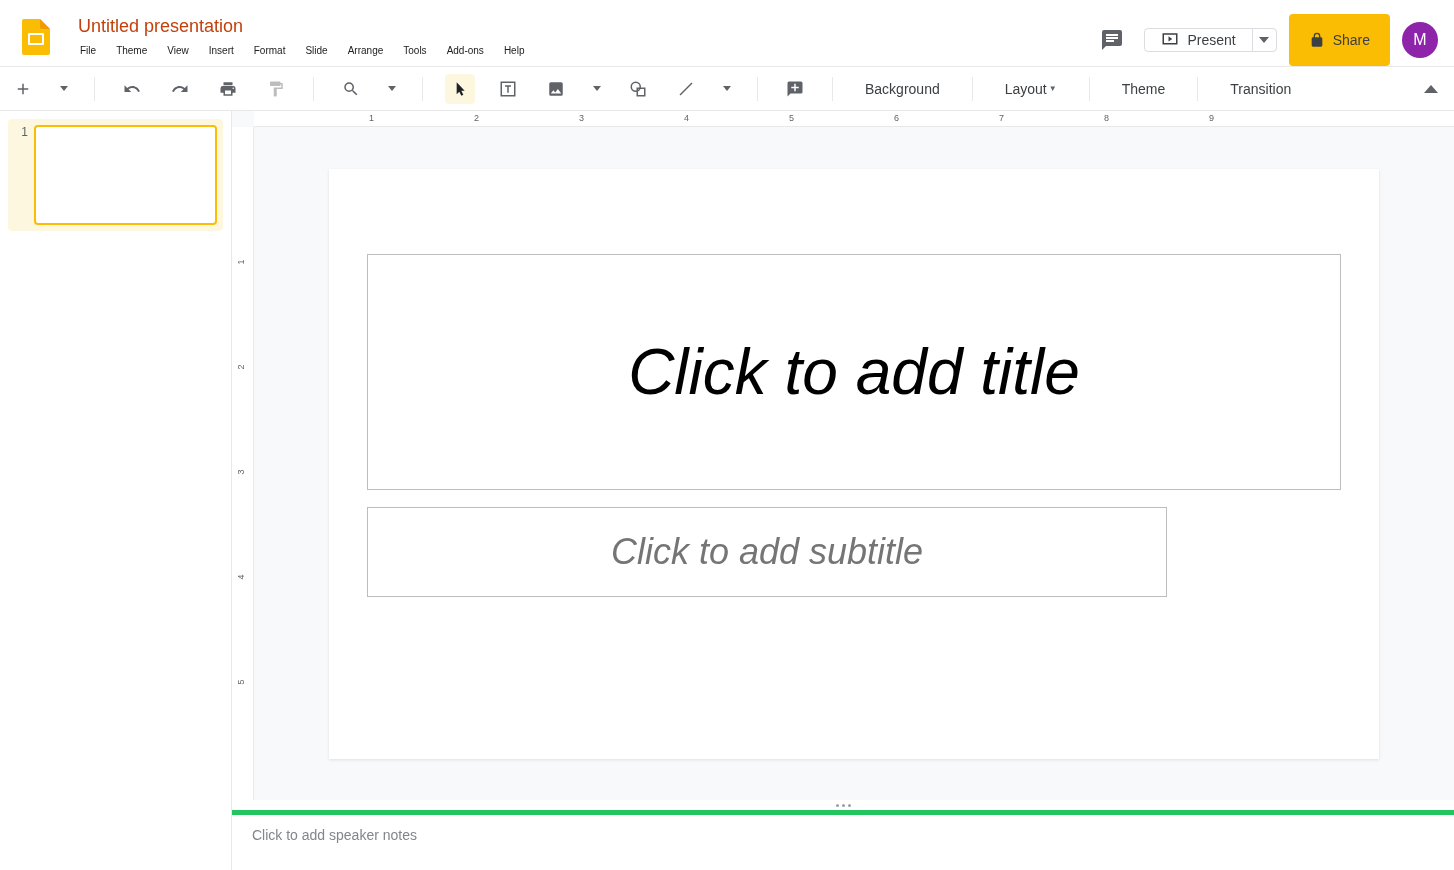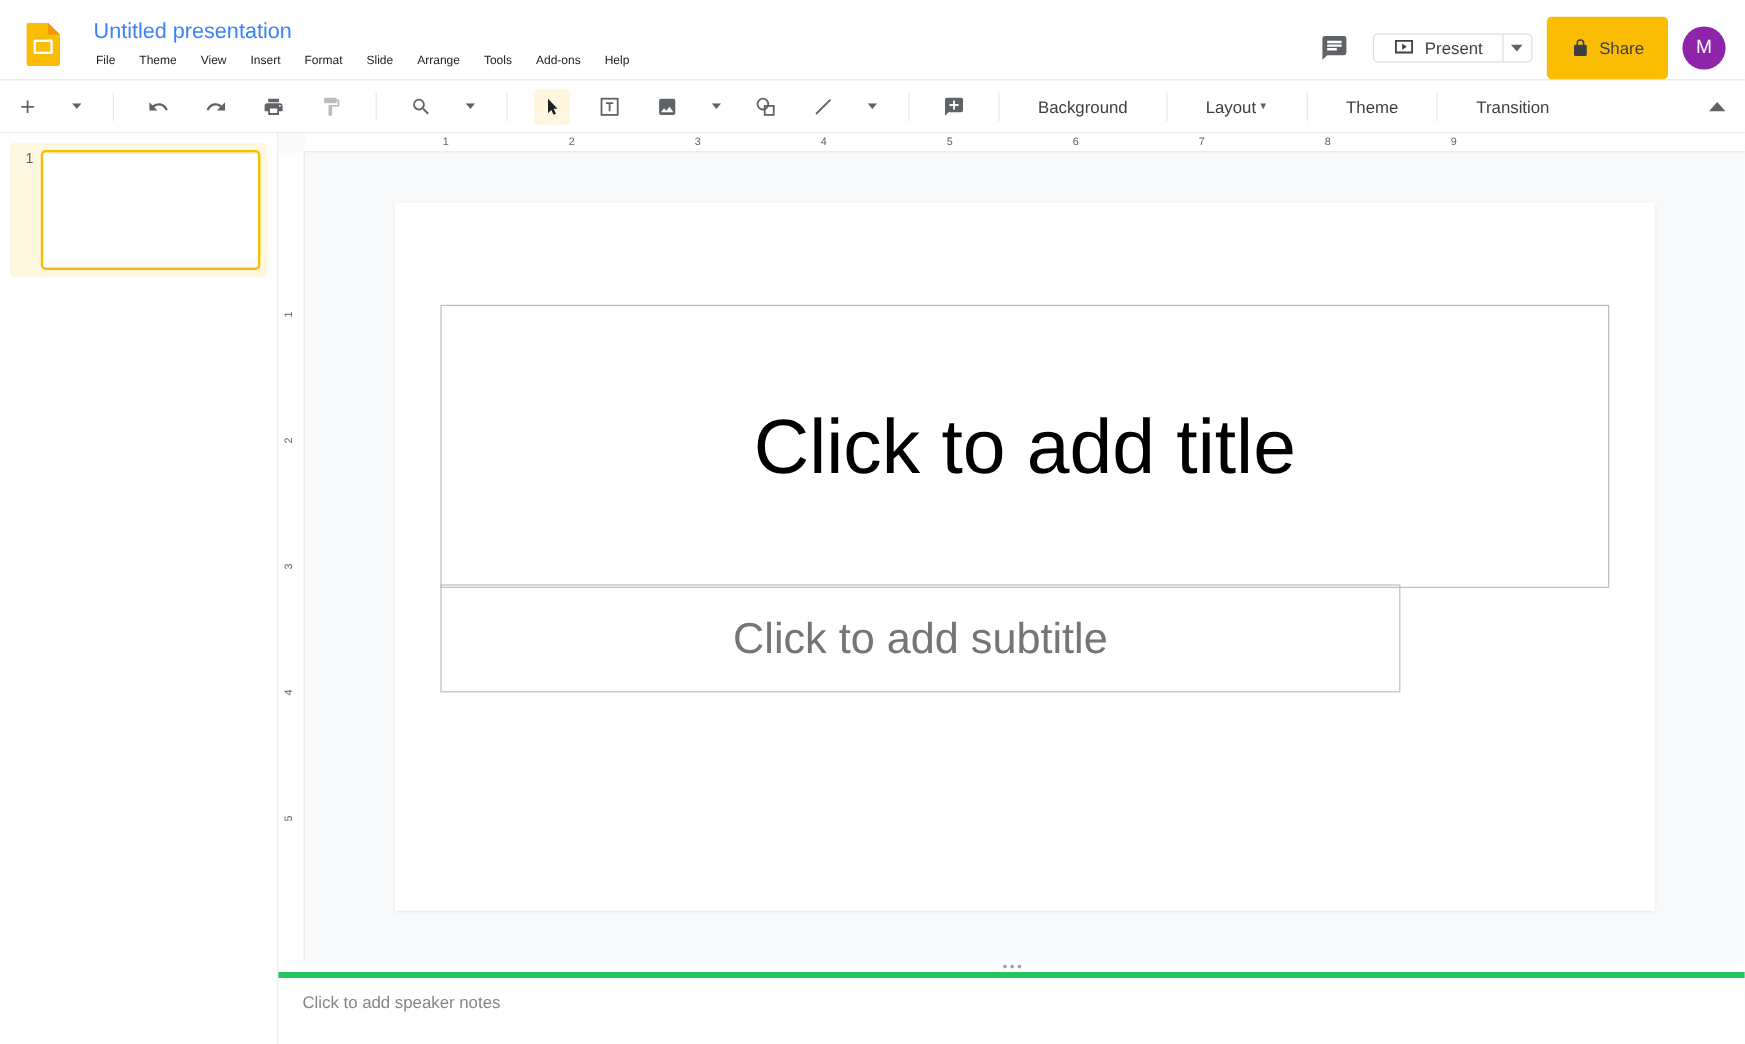--- a/index.html
+++ b/index.html
@@ -2,21 +2,21 @@
 <html><head>
 <meta charset="utf-8">
 <style>
 * { box-sizing: border-box; margin: 0; padding: 0; }
 body { font-family: Arial, sans-serif; background: #fff; width: 1454px; height: 870px; overflow: hidden; }
 
 
 .header { display: flex; align-items: center; padding: 8px 16px 0 16px; height: 67px; border-bottom: 1px solid #e8e8e8; position: relative; }
 .logo { width: 40px; height: 40px; display: flex; align-items: center; justify-content: center; margin-right: 16px; }
 .title-area { flex: 1; display: flex; flex-direction: column; }
-.doc-title { font-size: 18px; color: #3b82f6; padding: 2px 6px; cursor: text; }
+.doc-title { font-size: 18px; color: #c2410c; padding: 2px 6px; cursor: text; }
 .menu-bar { display: flex; gap: 4px; margin-top: 2px; }
 .menu-item { padding: 4px 8px; font-size: 10px; color: #202124; cursor: pointer; border-radius: 4px; }
 .header-right { display: flex; align-items: center; gap: 12px; position: absolute; right: 16px; top: 14px; }
 .comment-btn { width: 40px; height: 40px; display: flex; align-items: center; justify-content: center; cursor: pointer; border-radius: 50%; }
 .present-group { display: flex; align-items: center; border: 1px solid #dadce0; border-radius: 4px; height: 24px; }
 .present-btn { display: flex; align-items: center; gap: 8px; padding: 0 16px; height: 100%; cursor: pointer; font-size: 14px; color: #3c4043; font-weight: 500; }
 .present-dropdown { width: 24px; height: 100%; display: flex; align-items: center; justify-content: center; border-left: 1px solid #dadce0; cursor: pointer; }
 .share-btn { display: flex; align-items: center; gap: 8px; background: #fbbc04; color: #3c4043; font-weight: 500; font-size: 14px; padding: 0 20px; height: 52px; border-radius: 4px; cursor: pointer; }
 .avatar { width: 36px; height: 36px; border-radius: 50%; background: #8e24aa; color: #fff; display: flex; align-items: center; justify-content: center; font-size: 16px; font-weight: 500; cursor: pointer; }
 
@@ -36,25 +36,25 @@
 .thumb-row { display: flex; align-items: flex-start; gap: 6px; background: #fef7e0; padding: 6px; border-radius: 4px; }
 .thumb-num { font-size: 12px; color: #5f6368; width: 14px; text-align: right; }
 .thumb { flex: 1; height: 100px; background: #fff; border: 2px solid #fbbc04; border-radius: 4px; }
 
 .editor-area { flex: 1; display: flex; flex-direction: column; background: #f8f9fa; position: relative; }
 .ruler-h { height: 16px; background: #fff; border-bottom: 1px solid #e8e8e8; margin-left: 22px; position: relative; overflow: hidden; font-size: 9px; color: #5f6368; }
 .ruler-h .tick-label { position: absolute; top: 2px; }
 .editor-body { flex: 1; display: flex; overflow: hidden; }
 .ruler-v { width: 22px; background: #fff; border-right: 1px solid #e8e8e8; position: relative; overflow: hidden; font-size: 9px; color: #5f6368; }
 .ruler-v .tick-label { position: absolute; left: 6px; transform: rotate(-90deg); transform-origin: center; }
-.canvas-wrap { flex: 1; display: flex; align-items: center; justify-content: center; overflow: auto; padding: 20px; }
+.canvas-wrap { flex: 1; display: flex; align-items: center; justify-content: center; overflow: auto; padding: 20px; font-style: italic; }
 .slide { width: 1050px; height: 590px; background: #fff; box-shadow: 0 1px 3px rgba(0,0,0,0.1); position: relative; }
 .title-box { position: absolute; left: 38px; top: 85px; width: 974px; height: 236px; border: 1px solid #bdbdbd; display: flex; align-items: center; justify-content: center; cursor: text; }
 .title-box .placeholder { font-size: 64px; color: #000; font-family: Arial; }
-.subtitle-box { position: absolute; left: 38px; top: 318px; width: 800px; height: 90px; border: 1px solid #bdbdbd; display: flex; align-items: center; justify-content: center; cursor: text; }
+.subtitle-box { position: absolute; left: 38px; top: 338px; width: 800px; height: 90px; border: 1px solid #bdbdbd; display: flex; align-items: center; justify-content: center; cursor: text; }
 .subtitle-box .placeholder { font-size: 36px; color: #757575; font-family: Arial; }
 
 .drag-handle { height: 10px; display: flex; align-items: center; justify-content: center; cursor: ns-resize; background: #fff; }
 .drag-dots { display: flex; gap: 3px; }
 .drag-dots span { width: 3px; height: 3px; background: #9aa0a6; border-radius: 50%; }
 .notes { height: 60px; background: #fff; padding: 12px 20px; border-top: 5px solid #22c55e; font-size: 14px; color: #80868b; cursor: text; }
 
 .side-panel { width: 56px; background: #fff; border-left: 1px solid #e8e8e8; display: flex; flex-direction: column; align-items: center; padding-top: 16px; gap: 28px; }
 .side-icon { width: 24px; height: 24px; cursor: pointer; display: flex; align-items: center; justify-content: center; }
 .side-sep { width: 24px; height: 1px; background: #e8e8e8; }

